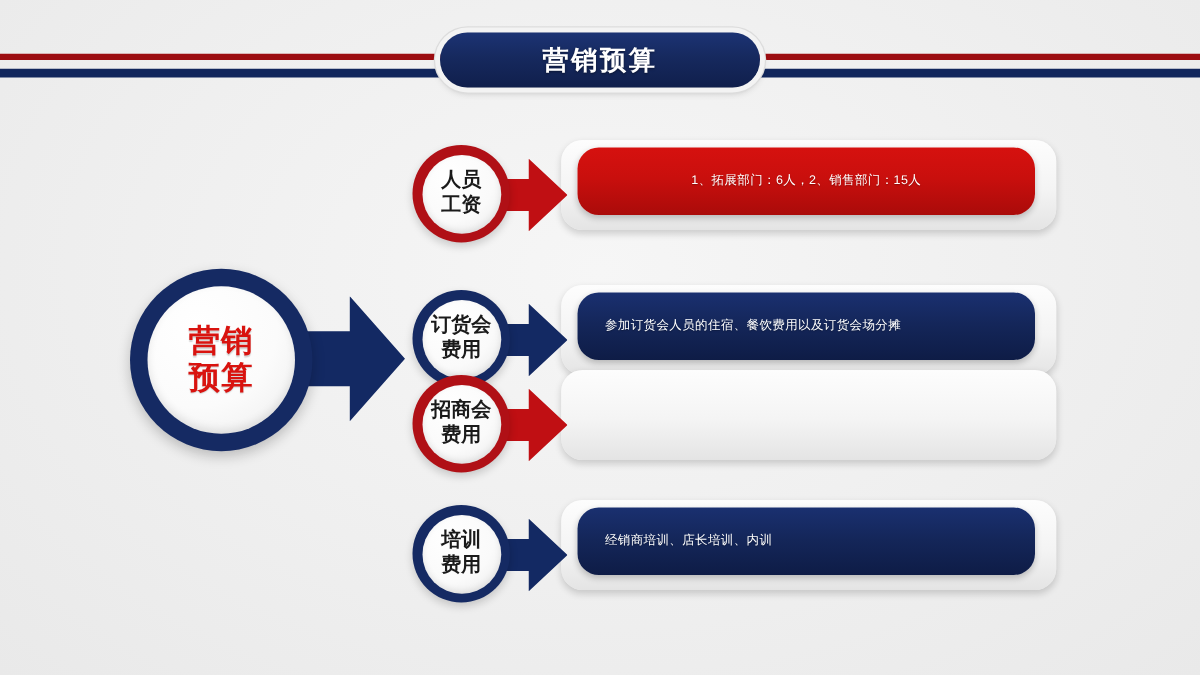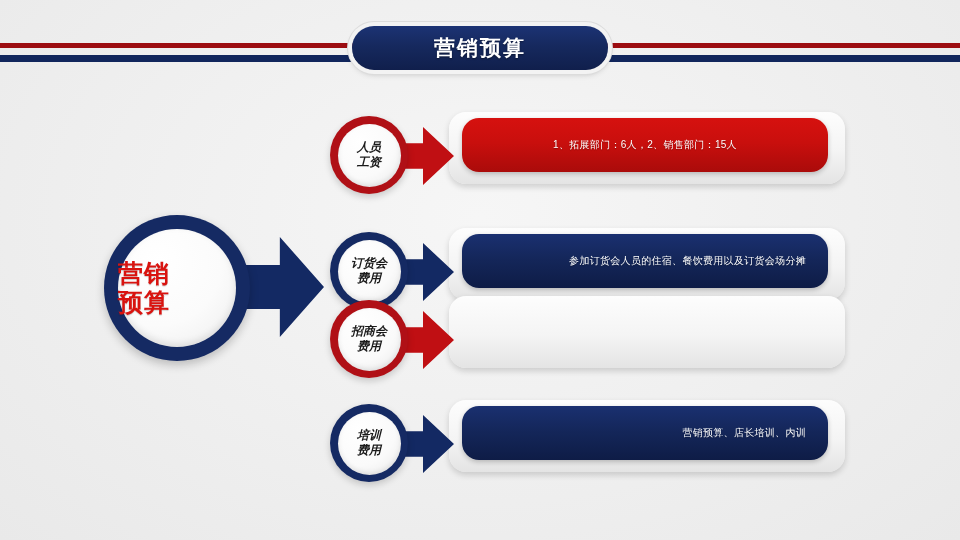--- a/index.html
+++ b/index.html
@@ -76,21 +76,21 @@
     justify-content: center;
     z-index: 6;
   }
   .hub-inner {
     width: 118px;
     height: 118px;
     border-radius: 50%;
     background: radial-gradient(circle at 34% 28%, #ffffff 0%, #fbfbfb 55%, #ececec 100%);
     display: flex;
     flex-direction: column;
-    align-items: flex-start;
+    align-items: center;
     justify-content: center;
     box-shadow: inset 0 -3px 7px rgba(0,0,0,0.10);
   }
   .hub-inner .hub-line {
     color: #d9130f;
     font-size: 25px;
     font-weight: bold;
     line-height: 1.18;
     letter-spacing: 1px;
     text-shadow: 0 1px 1px rgba(0,0,0,0.18);
@@ -136,26 +136,25 @@
     height: 63px;
     border-radius: 50%;
     background: radial-gradient(circle at 34% 28%, #ffffff 0%, #fafafa 58%, #e8e8e8 100%);
     display: flex;
     flex-direction: column;
     align-items: center;
     justify-content: center;
     box-shadow: inset 0 -2px 5px rgba(0,0,0,0.09);
   }
   .node-inner .node-line {
-    font-size: 12px;
+    font-size: 16px;
     font-weight: bold;
     color: #1a1a1a;
     line-height: 1.25;
     white-space: nowrap;
-    font-style: italic;
   }
   .node.navy { background: #152a63; }
   .node.red  { background: #b01016; }
 
   
   .node-arrow {
     position: absolute;
     left: 392px;
     top: 19px;
     width: 62px;
@@ -200,21 +199,21 @@
   .pill .pill-text {
     color: #ffffff;
     font-size: 10px;
     line-height: 1.45;
     letter-spacing: 0.3px;
     width: 100%;
     padding: 0 22px;
     text-shadow: 0 1px 1px rgba(0,0,0,0.30);
   }
   .pill.center .pill-text { text-align: center; }
-  .pill.left   .pill-text { text-align: right; }
+  .pill.left   .pill-text { text-align: left; }
 </style>
 </head>
 <body>
 
 <div id="slide">
 
   <div class="rule rule-red"></div>
   <div class="rule rule-navy"></div>
 
   <div class="title-pill">
@@ -271,17 +270,17 @@
   <div class="row" style="top:396px;">
     <div class="node navy">
       <div class="node-inner">
         <span class="node-line">培训</span>
         <span class="node-line">费用</span>
       </div>
     </div>
     <div class="node-arrow navy"></div>
     <div class="shell"></div>
     <div class="pill navy left">
-      <span class="pill-text">营销预算、店长培训、内训</span>
+      <span class="pill-text">经销商培训、店长培训、内训</span>
     </div>
   </div>
 
 </div>
 
 </body></html>

